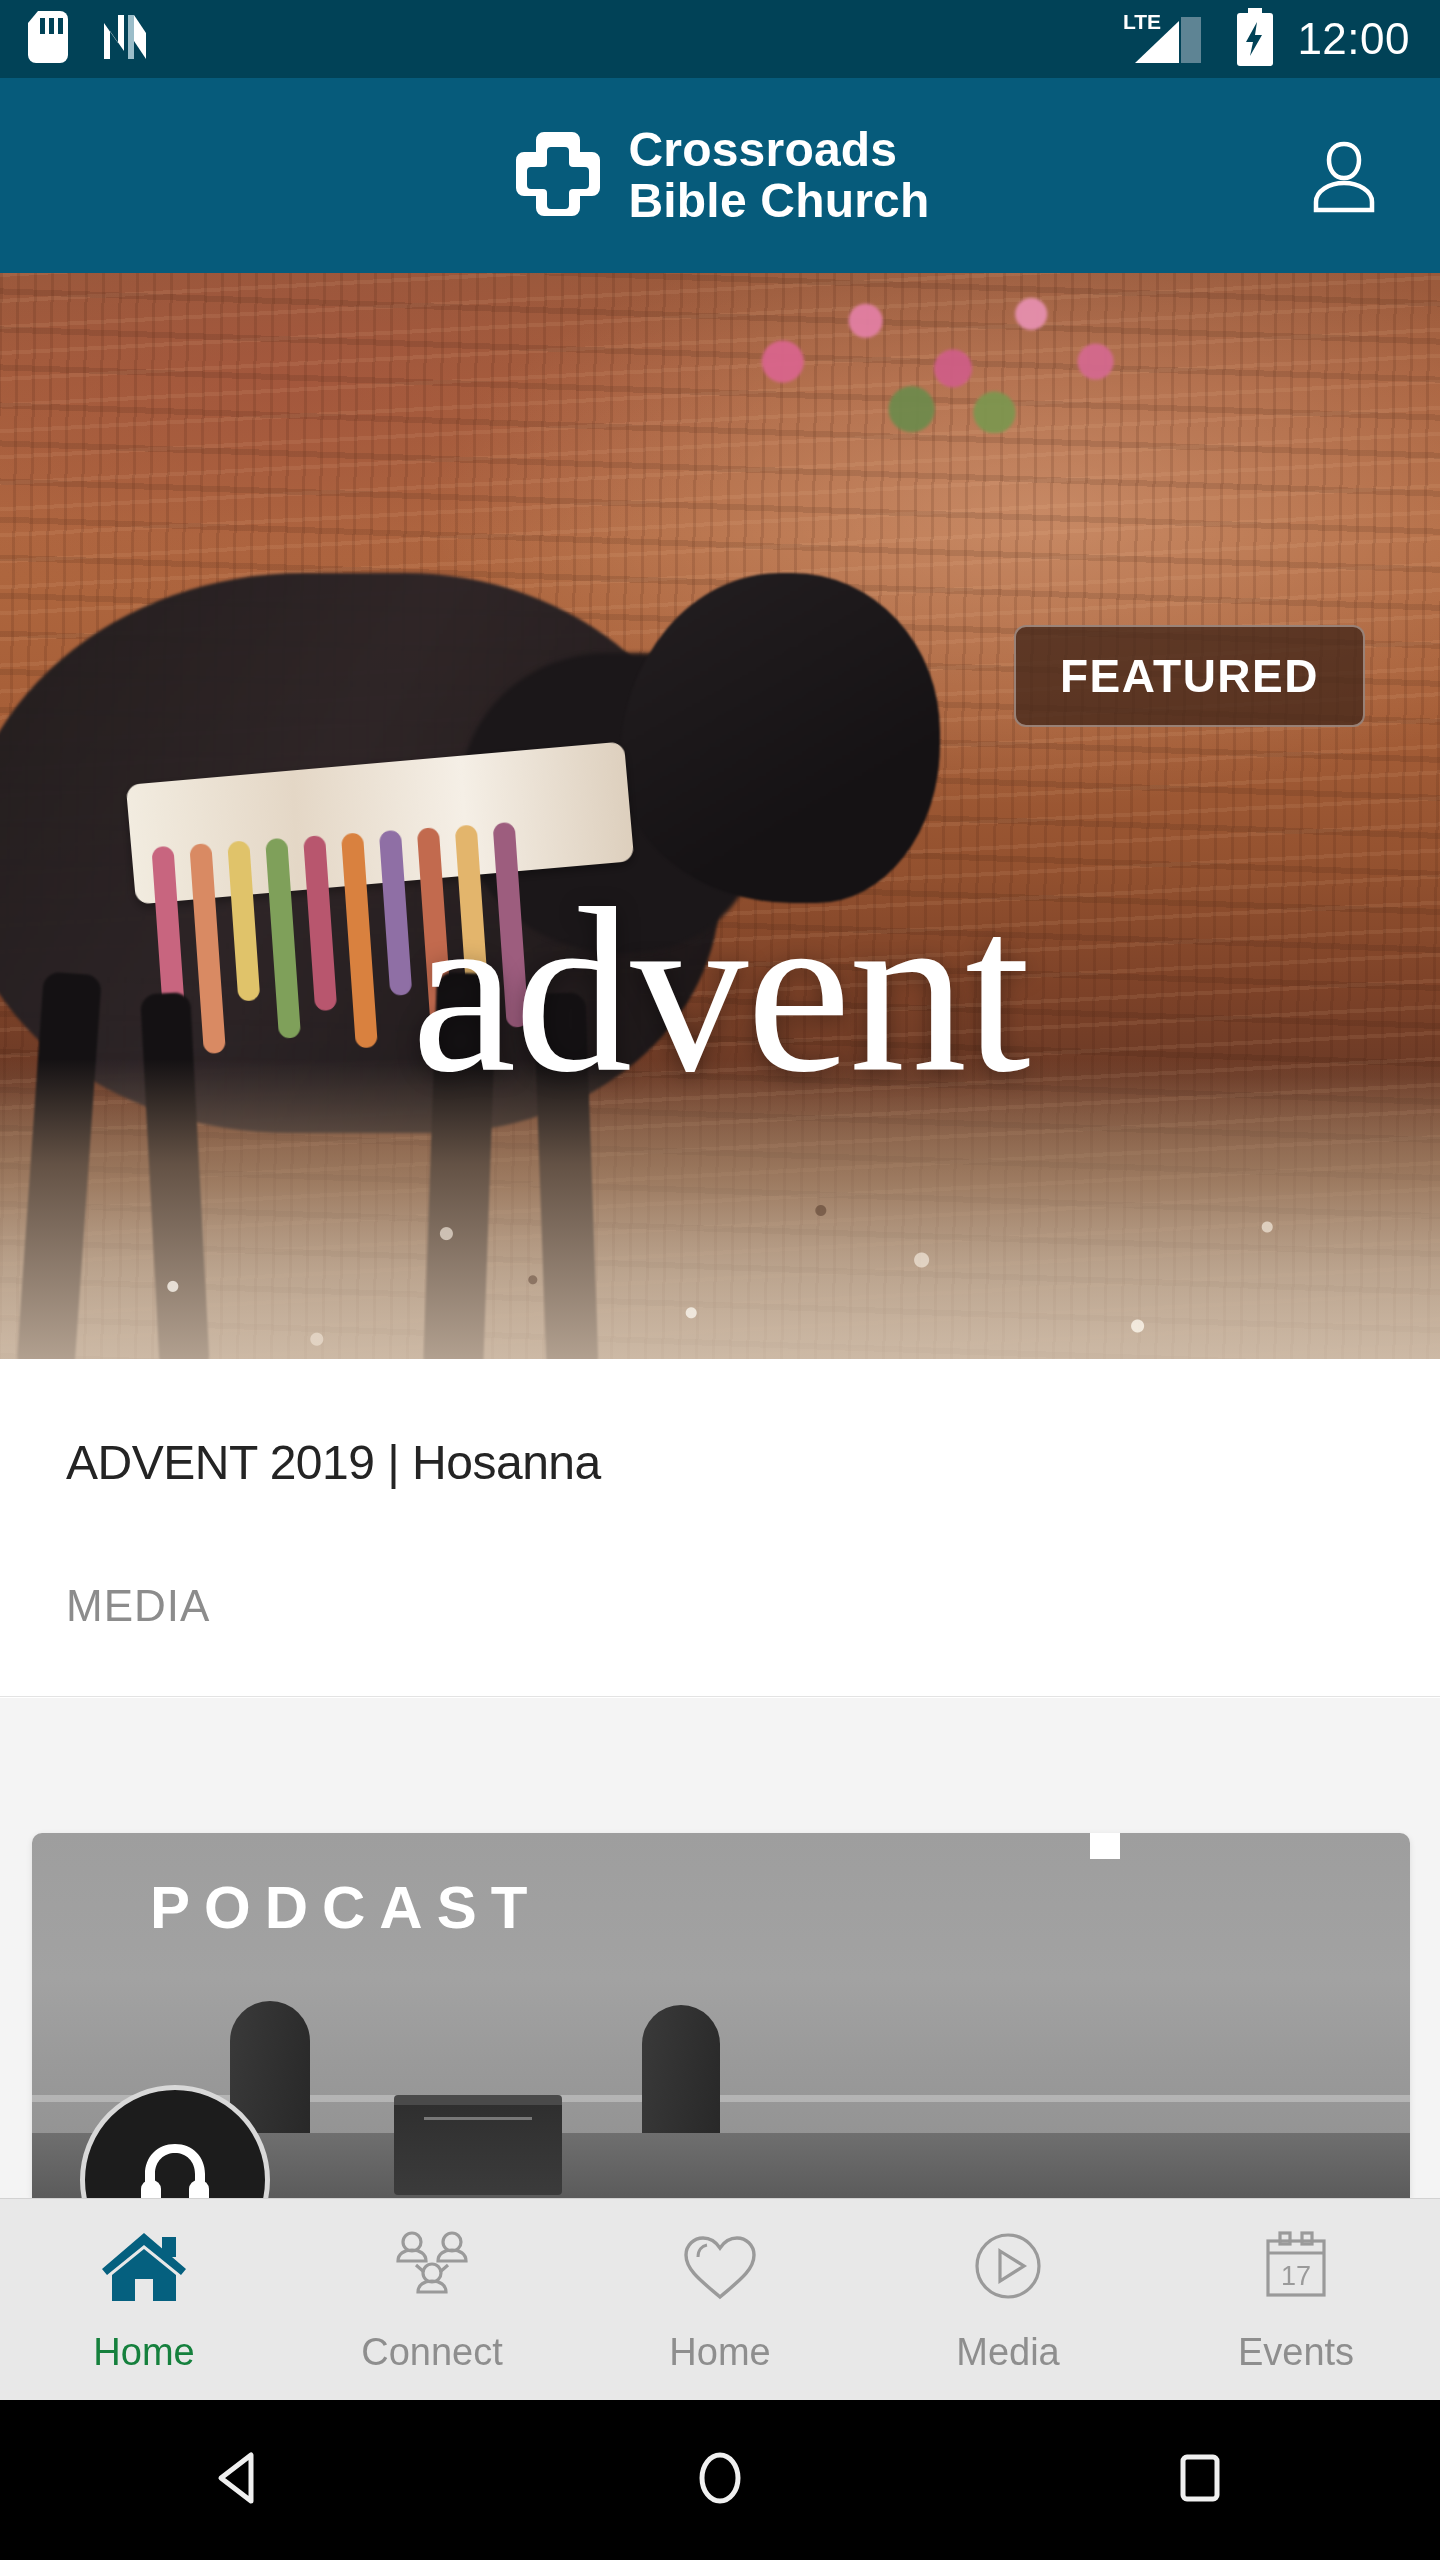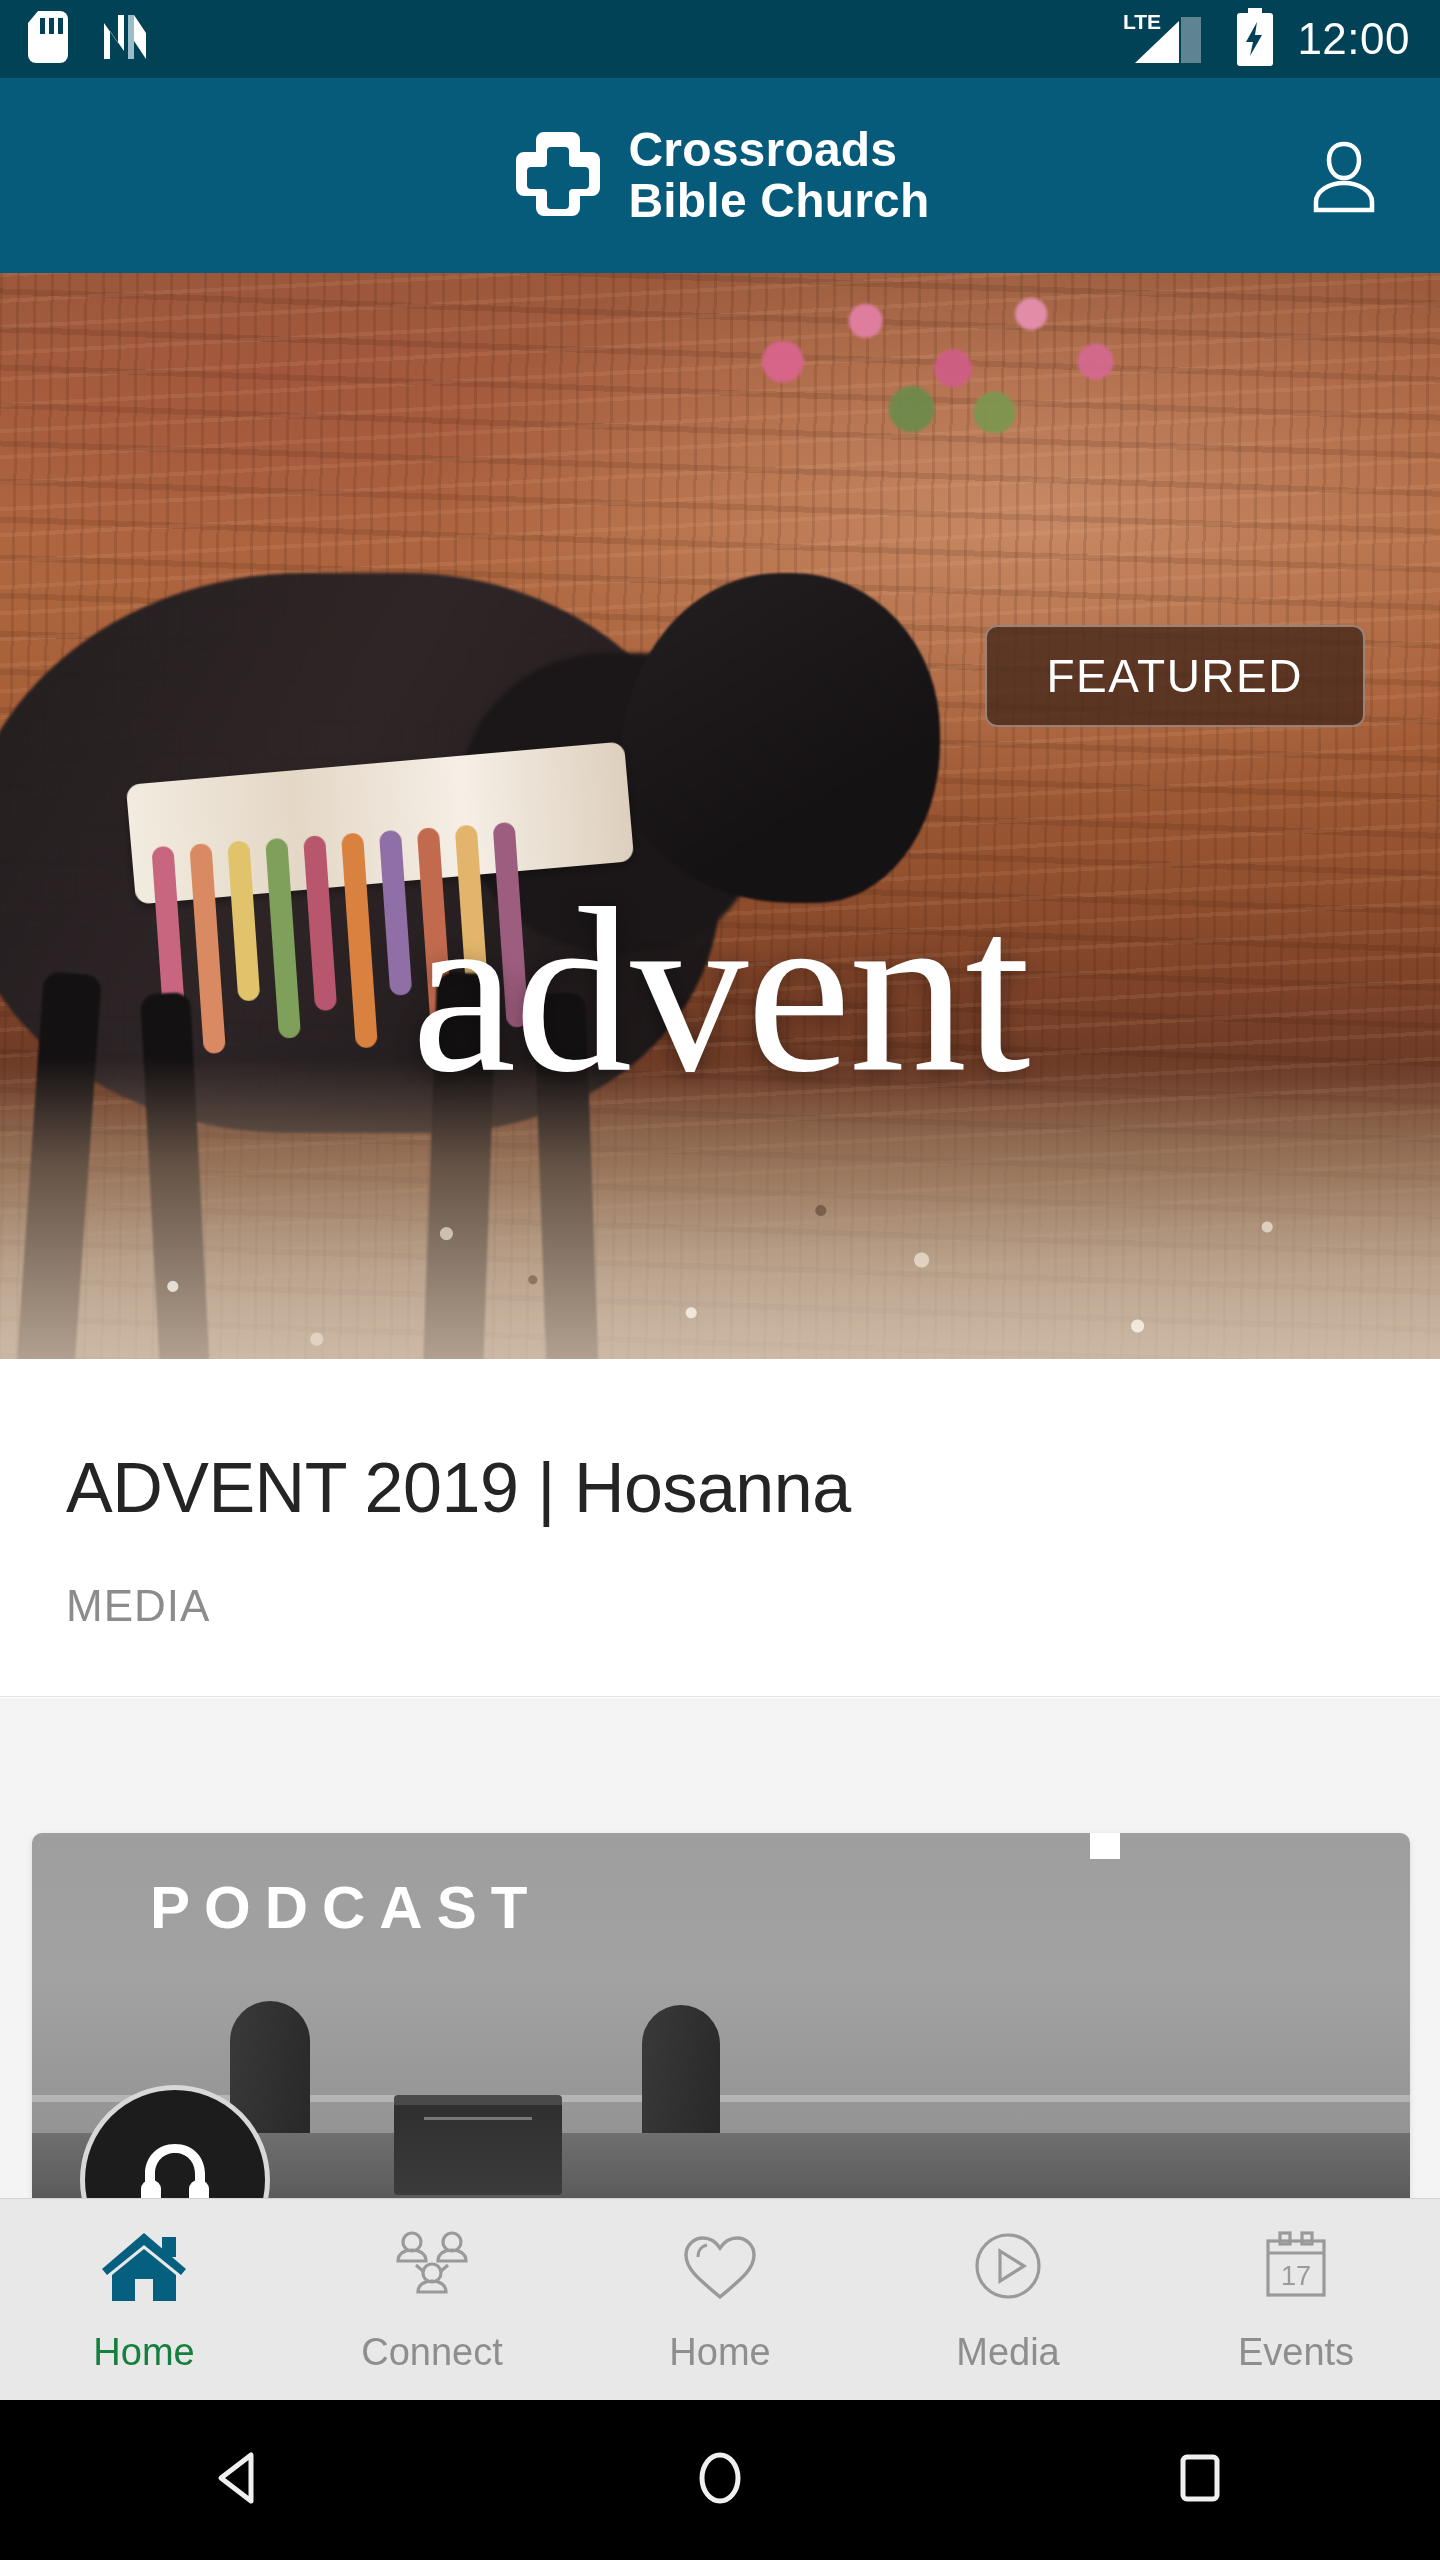--- a/index.html
+++ b/index.html
@@ -128,32 +128,32 @@
     position:absolute; left:0; width:1440px; top:855px;
     text-align:center; color:#ffffff;
     font-size:78px; letter-spacing:16px; font-weight:400;
     text-shadow:0 3px 16px rgba(0,0,0,.45);
   }
   .featured-badge {
     position:absolute; right:75px; top:352px;
     background:rgba(70,40,26,.80);
     border:2px solid rgba(255,255,255,.38);
     border-radius:12px;
-    padding:22px 60px;
-    color:#ffffff; font-size:46px; font-weight:normal; letter-spacing:1.5px;
+    padding:22px 44px;
+    color:#ffffff; font-size:46px; font-weight:bold; letter-spacing:1.5px;
   }
 
   
   .title-card {
     position:absolute; top:1359px; left:0; width:1440px; height:338px;
     background:#ffffff; border-bottom:1px solid #e3e3e3;
   }
   .feature-title {
     position:absolute; left:66px; top:76px;
-    font-size:70px; color:#242424; font-weight:400; letter-spacing:-0.5px;margin-top:13px;
+    font-size:48px; color:#242424; font-weight:400; letter-spacing:-0.5px;
   }
   .feature-sub {
     position:absolute; left:66px; top:222px;
     font-size:44px; color:#8c8c8c; letter-spacing:1px;
   }
 
   
   .list-section {
     position:absolute; top:1698px; left:0; width:1440px; height:500px;
     background:#f4f4f4;

